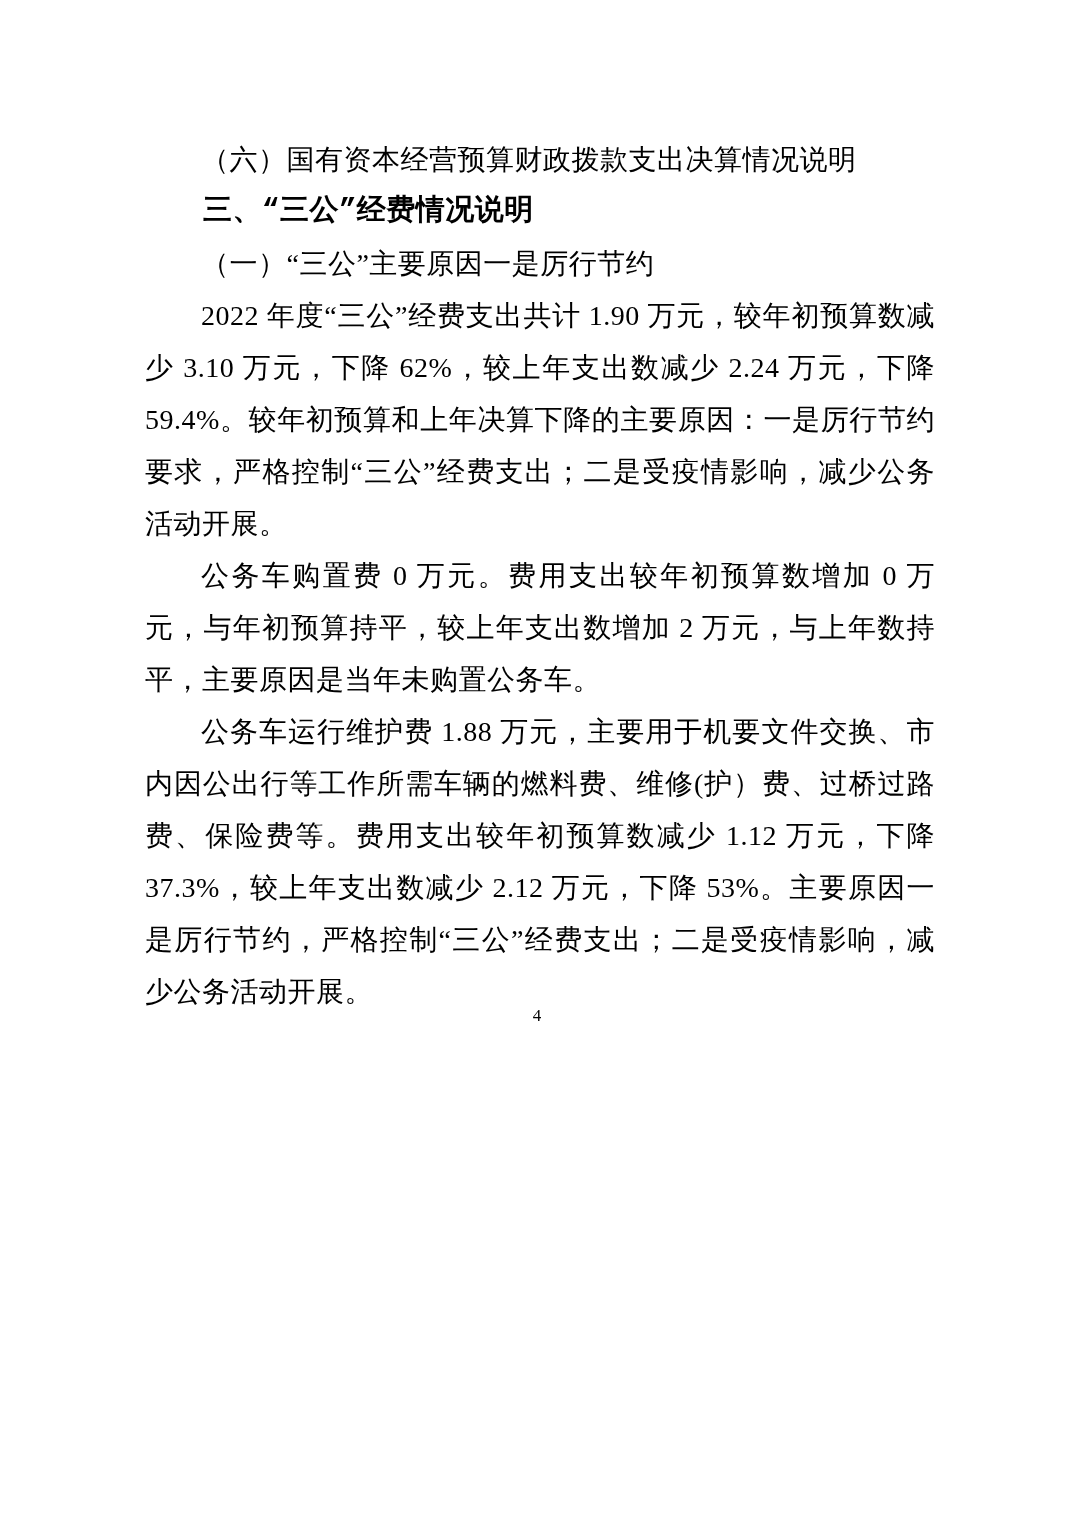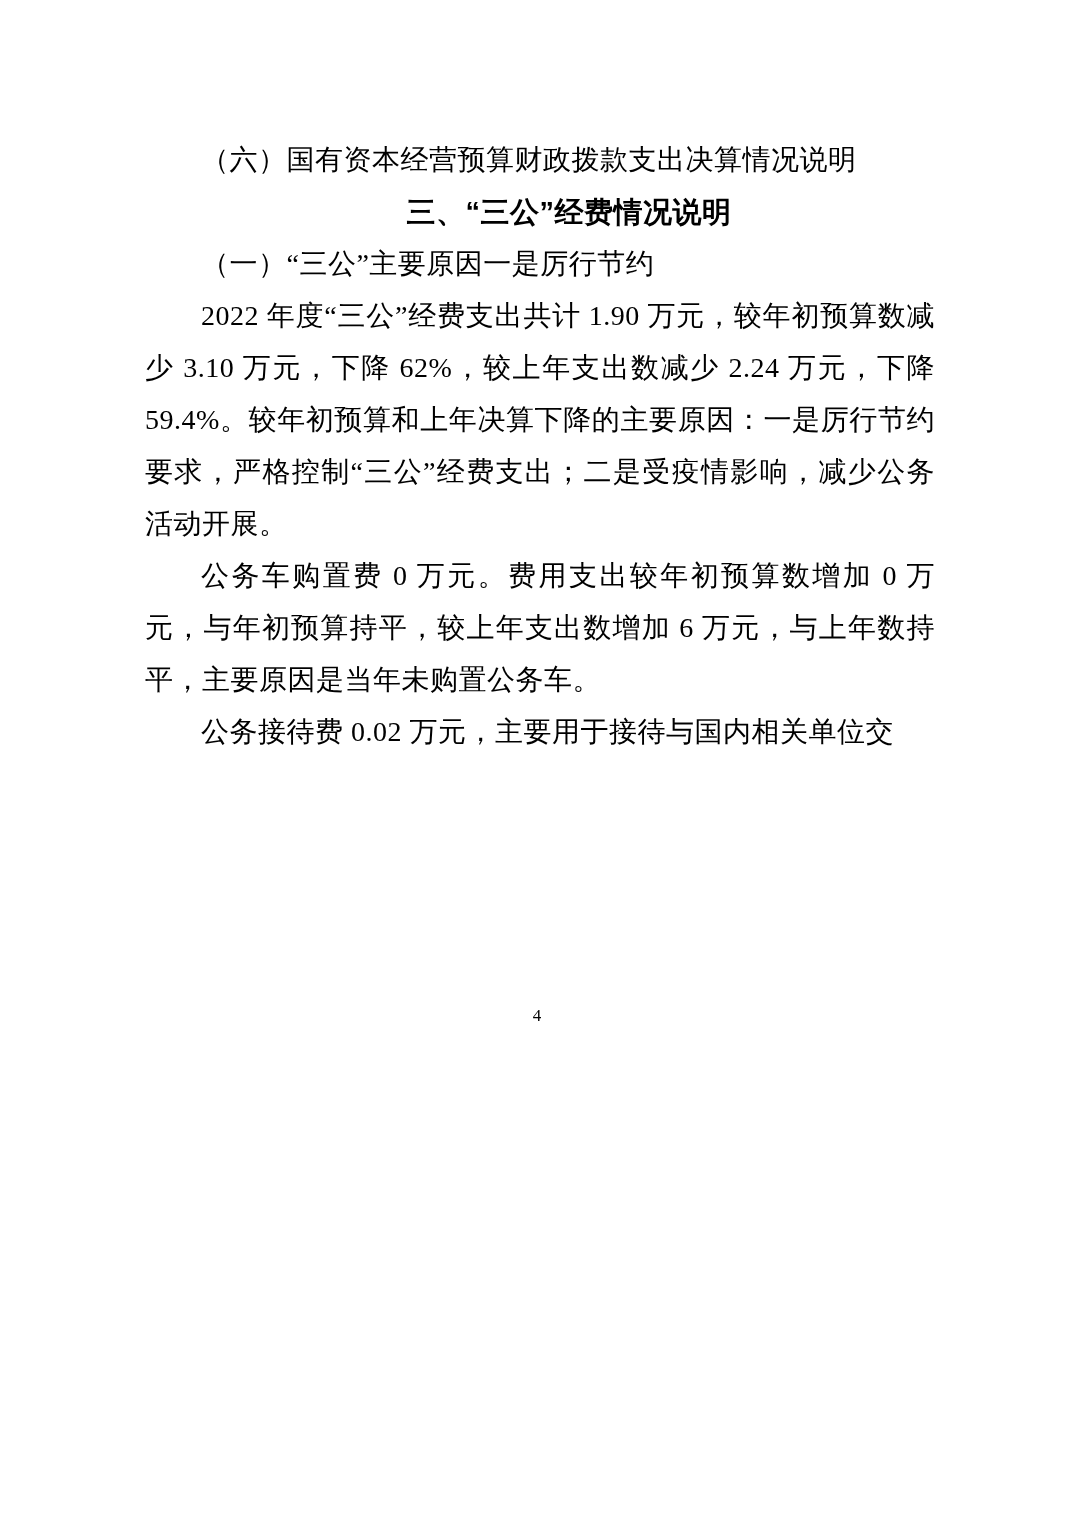--- a/index.html
+++ b/index.html
@@ -27,26 +27,26 @@
     font-size: 28px;
     line-height: 52px;
     text-indent: 2em;
     text-align: justify;
     text-justify: inter-ideograph;
     font-weight: 400;
     letter-spacing: 0.5px;
   }
   .heading {
     margin: 0;
-    font-family: Liberation Sans, sans-serif;
+    font-family: Liberation Mono, monospace;
     font-weight: 700;
     font-size: 29px;
     line-height: 52px;
     text-indent: 2em;
-    text-align: center;
+    text-align: left;
     letter-spacing: 0.5px;
   }
   .page-number {
     position: absolute;
     bottom: 86px;
     left: 0;
     width: 100%;
     text-align: center;
     font-size: 17px;
     line-height: 20px;
@@ -56,17 +56,17 @@
 </style>
 </head>
 <body>
 
 <div class="page">
   <div class="content">
     <p class="para">（六）国有资本经营预算财政拨款支出决算情况说明</p>
     <h2 class="heading">三、“三公”经费情况说明</h2>
     <p class="para">（一）“三公”主要原因一是厉行节约</p>
     <p class="para">2022 年度“三公”经费支出共计 1.90 万元，较年初预算数减少 3.10 万元，下降 62%，较上年支出数减少 2.24 万元，下降 59.4%。较年初预算和上年决算下降的主要原因：一是厉行节约要求，严格控制“三公”经费支出；二是受疫情影响，减少公务活动开展。</p>
-    <p class="para">公务车购置费 0 万元。费用支出较年初预算数增加 0 万元，与年初预算持平，较上年支出数增加 6 万元，与上年数持平，主要原因是当年未购置公务车。</p>
-    <p class="para">公务接待费 0.02 万元，主要用于接待与国内相关单位交</p>
+    <p class="para">公务车购置费 0 万元。费用支出较年初预算数增加 0 万元，与年初预算持平，较上年支出数增加 2 万元，与上年数持平，主要原因是当年未购置公务车。</p>
+    <p class="para">公务车运行维护费 1.88 万元，主要用于机要文件交换、市内因公出行等工作所需车辆的燃料费、维修(护）费、过桥过路费、保险费等。费用支出较年初预算数减少 1.12 万元，下降 37.3%，较上年支出数减少 2.12 万元，下降 53%。主要原因一是厉行节约，严格控制“三公”经费支出；二是受疫情影响，减少公务活动开展。</p>
   </div>
   <div class="page-number">4</div>
 </div>
 
 </body></html>

